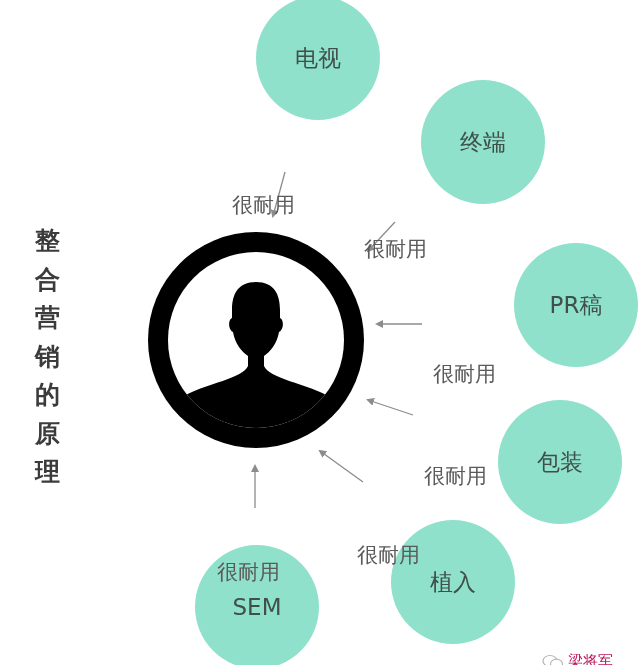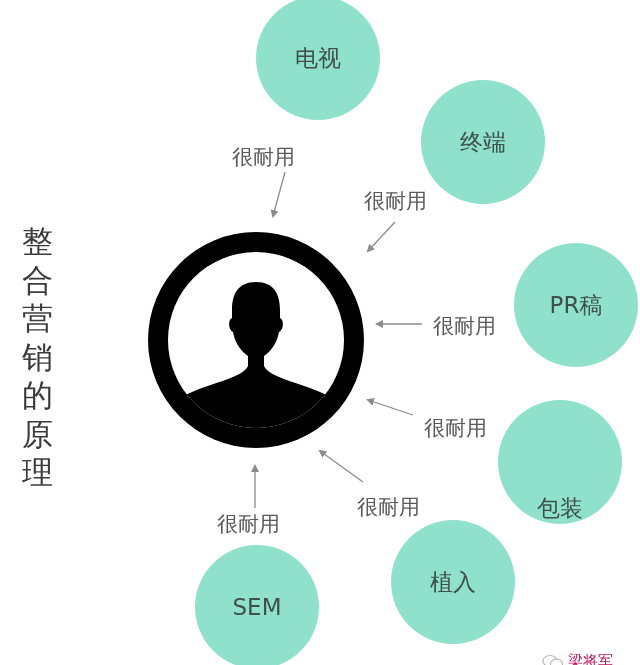--- a/index.html
+++ b/index.html
@@ -1,29 +1,29 @@
 <!DOCTYPE html>
 <html><head>
   <meta charset="utf-8">
   <style>
     html, body { margin: 0; padding: 0; background: #ffffff; }
     body { width: 640px; height: 665px; position: relative; overflow: hidden;
            font-family: "DejaVu Sans", "Liberation Sans", sans-serif; }
     .title {
       position: absolute; left: 22px; top: 222px; width: 38px;
-      font-size: 31px; font-weight: normal; color: #3b3b3b; line-height: 38.5px;
-      text-align: left; word-break: break-all;
+      font-size: 25px; font-weight: bold; color: #3b3b3b; line-height: 38.5px;
+      text-align: right; word-break: break-all;
     }
     .bubble {
       position: absolute; border-radius: 50%; background: #8fe1cb;
       display: flex; align-items: center; justify-content: center;
       color: #3f4f4a; font-size: 23px;
     }
     .label {
-      position: absolute; font-size: 21px; color: #5a5a5a; white-space: nowrap;
+      position: absolute; font-size: 21px; color: #5a5a5a; white-space: nowrap; margin-top: 48px;
     }
     svg.overlay { position: absolute; left: 0; top: 0; }
     .avatar { position: absolute; left: 148px; top: 232px; width: 216px; height: 216px; }
     .watermark {
       position: absolute; left: 542px; top: 652px; font-size: 15px; color: #be185d;
       display: flex; align-items: center; gap: 4px;
     }
   </style>
 </head>
 <body>
@@ -62,21 +62,21 @@
 
 <div class="bubble" style="left:256px; top:-4px; width:124px; height:124px;">
   <span>电视</span>
 </div>
 <div class="bubble" style="left:421px; top:80px; width:124px; height:124px;">
   <span>终端</span>
 </div>
 <div class="bubble" style="left:514px; top:243px; width:124px; height:124px;text-align:center;">
   <span>PR稿</span>
 </div>
-<div class="bubble" style="left:498px; top:400px; width:124px; height:124px;align-items:flex-end;">
+<div class="bubble" style="left:498px; top:400px; width:124px; height:124px;">
   <span>包装</span>
 </div>
 <div class="bubble" style="left:391px; top:520px; width:124px; height:124px;">
   <span>植入</span>
 </div>
 <div class="bubble" style="left:195px; top:545px; width:124px; height:124px;">
   <span>SEM</span>
 </div>
 
 <div class="label" style="left:232px; top:143px;">很耐用</div>

